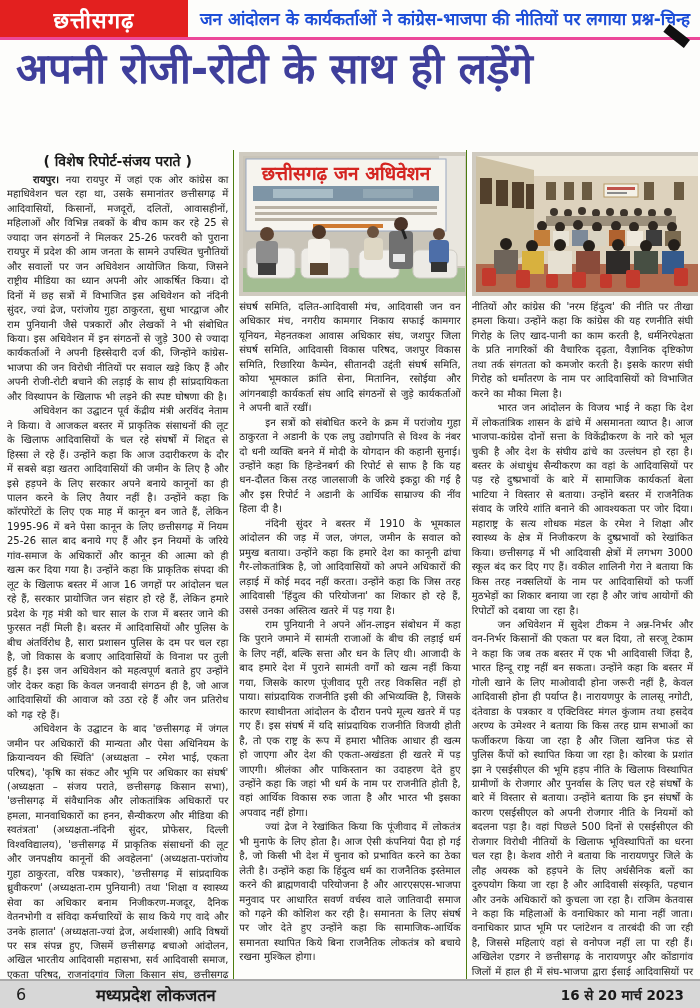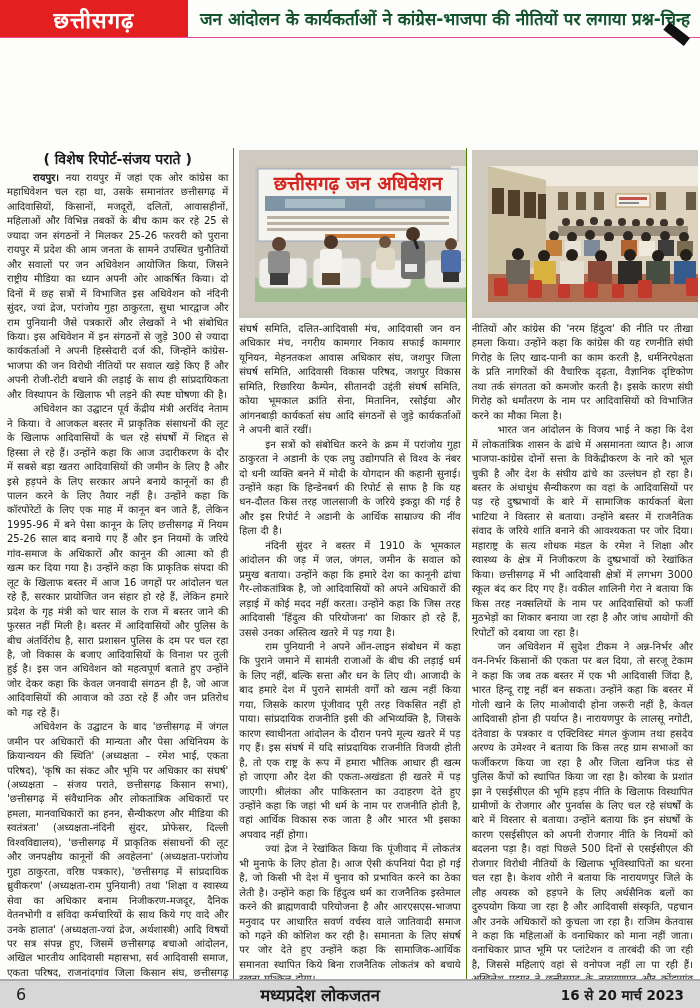--- a/index.html
+++ b/index.html
@@ -2,71 +2,72 @@
 <html lang="hi"><head>
 <meta charset="utf-8">
 <style>
   html,body{margin:0;padding:0;background:#888;}
   .page{
     position:relative;width:700px;height:1008px;margin:0 auto;
     background:#fdfdfb;overflow:hidden;
     font-family:"DejaVu Sans",sans-serif;color:#1a1a1a;
   }
   
-  .topbar{display:flex;align-items:stretch;height:37px;border-bottom:1px solid #ec4899;}
+  .topbar{display:flex;align-items:stretch;height:37px;border-bottom:3px solid #ec4899;}
   .brand{
     width:188px;background:#e3201f;color:#fff;
     display:flex;align-items:center;justify-content:center;
     font-size:22px;font-weight:bold;letter-spacing:1px;
   }
   .kicker{
     flex:1;display:flex;align-items:center;padding-left:12px;
-    font-size:17px;font-weight:bold;color:#14532d;white-space:nowrap;overflow:hidden;
+    font-size:17px;font-weight:bold;color:#1d4ed8;white-space:nowrap;overflow:hidden;
   }
   
   .headline{position:relative;padding:4px 6px 2px 16px;height:102px;}
   .h-line1{font-size:42px;line-height:50px;font-weight:800;color:#3f3f9b;white-space:nowrap;}
   .h-line2{font-size:42px;line-height:50px;font-weight:800;color:#e3201f;white-space:nowrap;}
   .corner-mark{
     position:absolute;top:0;right:10px;width:26px;height:10px;background:#111;
     transform:rotate(38deg);transform-origin:right top;
   }
   
   .article{display:flex;height:836px;overflow:hidden;padding:2px 2px 0 2px;}
   .col{width:232px;padding:0 5px;overflow:hidden;}
   .col1,.col2{border-right:1px solid #4d7c0f;}
   .byline{text-align:center;font-weight:bold;font-size:14px;margin:1px 0 3px 0;}
   .para{margin:0;text-indent:26px;text-align:justify;font-size:10px;line-height:14.45px;
         word-spacing:1px;}
   .para.noindent{text-indent:0;}
   .para b{font-weight:bold;}
   
-  .photo{margin:2px 0 4px 0;padding:16px;width:222px;height:136px;overflow:hidden;background:#cfcabf;}
+  .photo{margin:2px 0 4px 0;padding:4px;width:222px;height:136px;overflow:hidden;background:#cfcabf;}
   .photo svg{display:block;}
   
   .footer{
     position:absolute;left:0;bottom:0;width:700px;height:29px;
     background:#d7d7d7;border-top:2px solid #aaa;
     display:flex;align-items:center;padding:0 16px;box-sizing:border-box;
   }
   .footer .pageno{font-size:16px;width:80px;}
-  .footer .pub{flex:1;text-align:center;font-weight:bold;font-size:16.5px;}
+  .footer .pub{flex:1;text-align:left;font-weight:bold;font-size:16.5px;}
   .footer .date{width:140px;text-align:right;font-weight:bold;font-size:13.5px;}
 </style>
 </head>
 <body>
 
 <div class="page">
 
   <header class="topbar">
     <div class="brand">छत्तीसगढ़</div>
     <div class="kicker">जन आंदोलन के कार्यकर्ताओं ने कांग्रेस-भाजपा की नीतियों पर लगाया प्रश्न-चिन्ह</div>
   </header>
 
   <div class="headline">
+    <div class="h-line1">अपनी रोजी-रोटी के साथ ही लड़ेंगे</div>
     <div class="corner-mark"></div>
   </div>
 
   <div class="article">
 
     <div class="col col1">
       <div class="byline">( विशेष रिपोर्ट-संजय पराते )</div>
       <div>
           <p class="para"><b>रायपुर। </b>नया रायपुर में जहां एक ओर कांग्रेस का महाधिवेशन चल रहा था, उसके समानांतर छत्तीसगढ़ में आदिवासियों, किसानों, मजदूरों, दलितों, आवासहीनों, महिलाओं और विभिन्न तबकों के बीच काम कर रहे 25 से ज्यादा जन संगठनों ने मिलकर 25-26 फरवरी को पुराना रायपुर में प्रदेश की आम जनता के सामने उपस्थित चुनौतियों और सवालों पर जन अधिवेशन आयोजित किया, जिसने राष्ट्रीय मीडिया का ध्यान अपनी ओर आकर्षित किया। दो दिनों में छह सत्रों में विभाजित इस अधिवेशन को नंदिनी सुंदर, ज्यां द्रेज, परांजोय गुहा ठाकुरता, सुधा भारद्वाज और राम पुनियानी जैसे पत्रकारों और लेखकों ने भी संबोधित किया। इस अधिवेशन में इन संगठनों से जुड़े 300 से ज्यादा कार्यकर्ताओं ने अपनी हिस्सेदारी दर्ज की, जिन्होंने कांग्रेस-भाजपा की जन विरोधी नीतियों पर सवाल खड़े किए हैं और अपनी रोजी-रोटी बचाने की लड़ाई के साथ ही सांप्रदायिकता और विस्थापन के खिलाफ भी लड़ने की स्पष्ट घोषणा की है।</p>
           <p class="para">अधिवेशन का उद्घाटन पूर्व केंद्रीय मंत्री अरविंद नेताम ने किया। वे आजकल बस्तर में प्राकृतिक संसाधनों की लूट के खिलाफ आदिवासियों के चल रहे संघर्षों में शिद्दत से हिस्सा ले रहे हैं। उन्होंने कहा कि आज उदारीकरण के दौर में सबसे बड़ा खतरा आदिवासियों की जमीन के लिए है और इसे हड़पने के लिए सरकार अपने बनाये कानूनों का ही पालन करने के लिए तैयार नहीं है। उन्होंने कहा कि कॉरपोरेटों के लिए एक माह में कानून बन जाते हैं, लेकिन 1995-96 में बने पेसा कानून के लिए छत्तीसगढ़ में नियम 25-26 साल बाद बनाये गए हैं और इन नियमों के जरिये गांव-समाज के अधिकारों और कानून की आत्मा को ही खत्म कर दिया गया है। उन्होंने कहा कि प्राकृतिक संपदा की लूट के खिलाफ बस्तर में आज 16 जगहों पर आंदोलन चल रहे हैं, सरकार प्रायोजित जन संहार हो रहे हैं, लेकिन हमारे प्रदेश के गृह मंत्री को चार साल के राज में बस्तर जाने की फुरसत नहीं मिली है। बस्तर में आदिवासियों और पुलिस के बीच अंतर्विरोध है, सारा प्रशासन पुलिस के दम पर चल रहा है, जो विकास के बजाए आदिवासियों के विनाश पर तुली हुई है। इस जन अधिवेशन को महत्वपूर्ण बताते हुए उन्होंने जोर देकर कहा कि केवल जनवादी संगठन ही है, जो आज आदिवासियों की आवाज को उठा रहे हैं और जन प्रतिरोध को गढ़ रहे हैं।</p>

